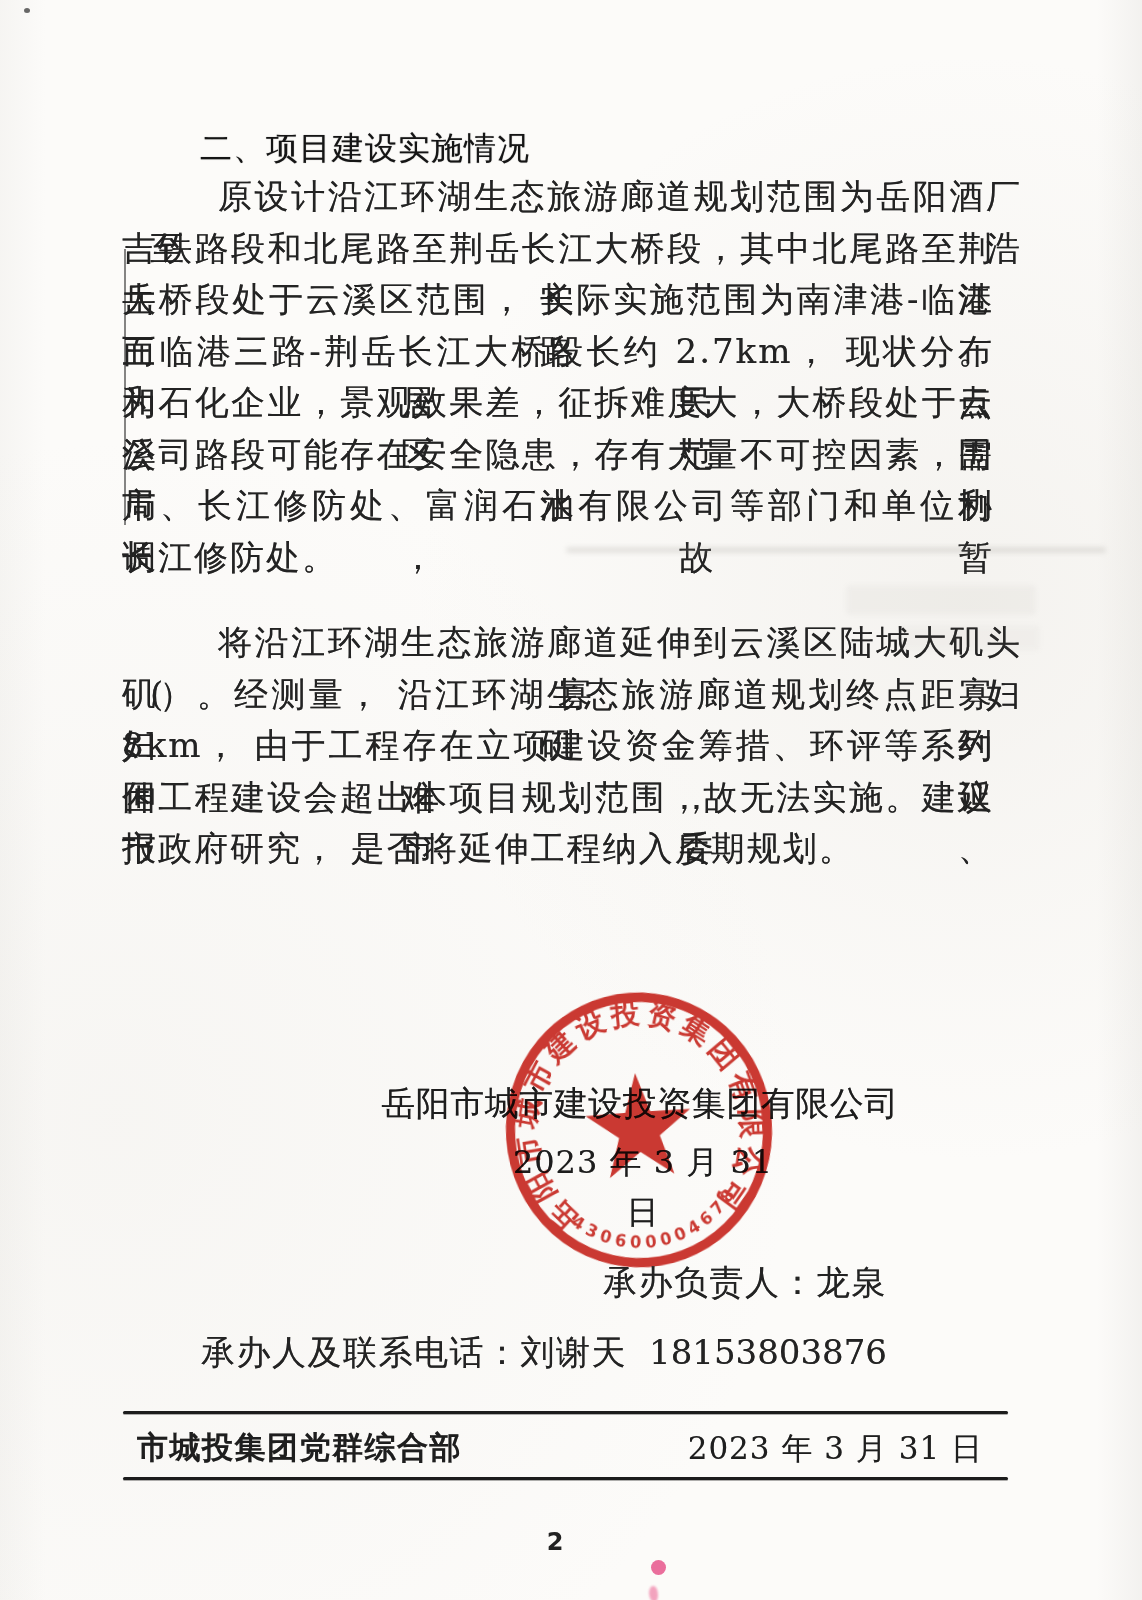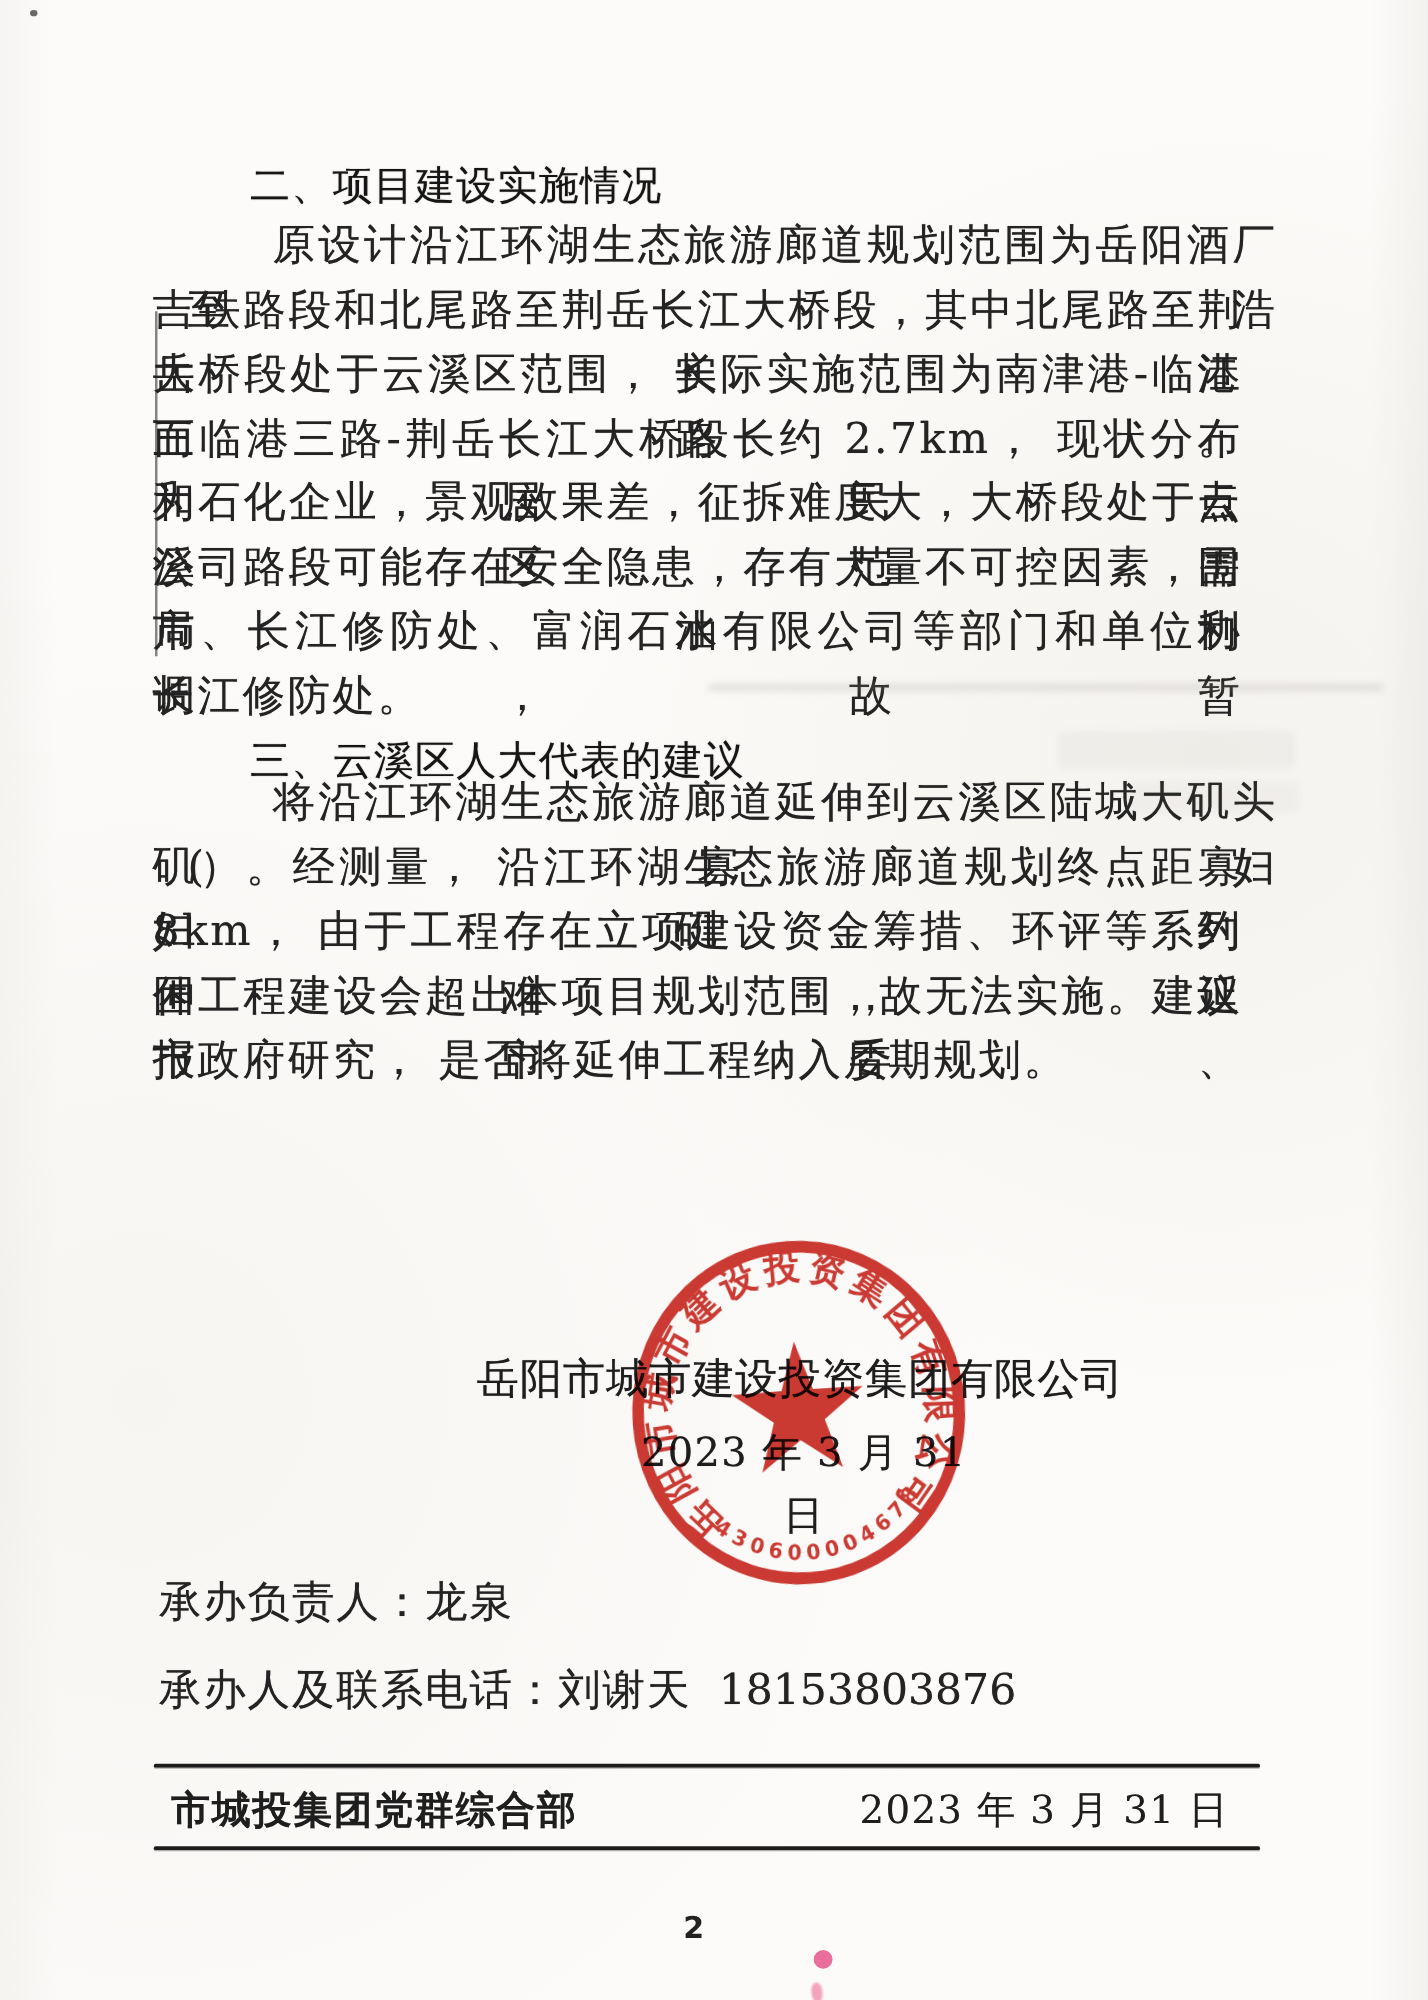--- a/index.html
+++ b/index.html
@@ -44,20 +44,21 @@
   }
   .sig-date{
     position:absolute; left:493px; top:1137px; width:300px; height:50px; line-height:50px;
     text-align:center; font-size:32px; color:#1d1d1d; letter-spacing:1px;
     text-shadow:0 0 .6px rgba(0,0,0,.5);
   }
   .contact{
     position:absolute; left:127px; width:760px; height:46px; line-height:46px;
     font-size:34px; color:#232323; letter-spacing:1.5px;
     text-shadow:0 0 .6px rgba(0,0,0,.55);
+    text-align:right;
   }
   .contact .phone{ margin-left:22px; letter-spacing:0; font-size:34px; }
   .rule{
     position:absolute; left:123px; width:885px; height:3px;
     background:#1c1c1c; border-radius:2px;
     box-shadow:0 1px 0 rgba(30,30,30,.35);
   }
   .footer-dept{
     position:absolute; left:137px; top:1428px; width:560px; height:40px; line-height:40px;
     font-family:"Liberation Sans","DejaVu Sans",sans-serif;
@@ -108,21 +109,20 @@
       <div class="line justify indent">原设计沿江环湖生态旅游廊道规划范围为岳阳酒厂至浩</div>
       <div class="line justify">吉铁路段和北尾路至荆岳长江大桥段，其中北尾路至荆岳长江</div>
       <div class="line justify">大桥段处于云溪区范围， 实际实施范围为南津港-临港三路。</div>
       <div class="line justify">而临港三路-荆岳长江大桥段长约 2.7km， 现状分布为居民点</div>
       <div class="line justify">和石化企业，景观效果差，征拆难度大，大桥段处于云溪区范围</div>
       <div class="line justify">公司路段可能存在安全隐患，存有大量不可控因素，需市水利</div>
       <div class="line justify">局、长江修防处、富润石油有限公司等部门和单位协调，故暂</div>
       <div class="line">长江修防处。</div>
     </div>
 
-  <div class="heading" style="top:586px">三、云溪区人大代表的建议</div>
   <div class="para" style="top:617px">
       <div class="line justify indent">将沿江环湖生态旅游廊道延伸到云溪区陆城大矶头(寡妇</div>
       <div class="line justify">矶）。经测量， 沿江环湖生态旅游廊道规划终点距寡妇矶约</div>
       <div class="line justify">8km， 由于工程存在立项建设资金筹措、环评等系列困难，延</div>
       <div class="line justify">伸工程建设会超出本项目规划范围，故无法实施。建议报市委、</div>
       <div class="line">市政府研究， 是否将延伸工程纳入后期规划。</div>
     </div>
 
 
   <div class="sig-company">岳阳市城市建设投资集团有限公司</div>

